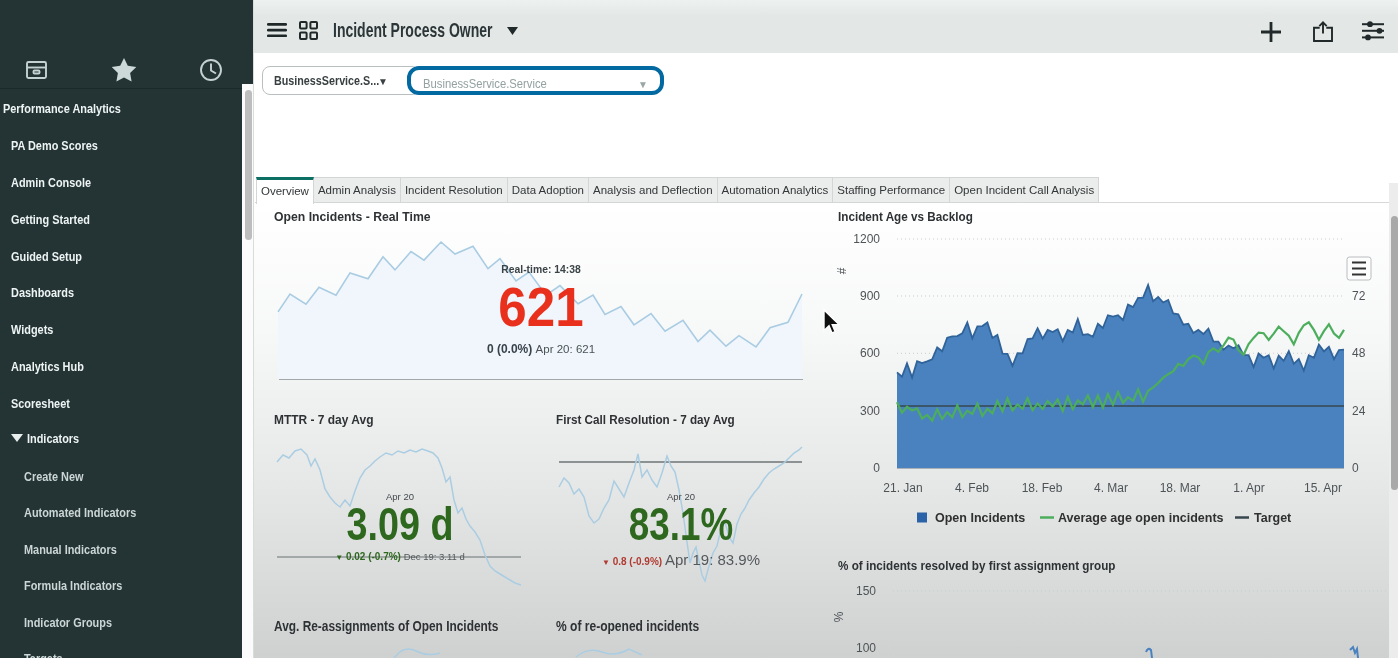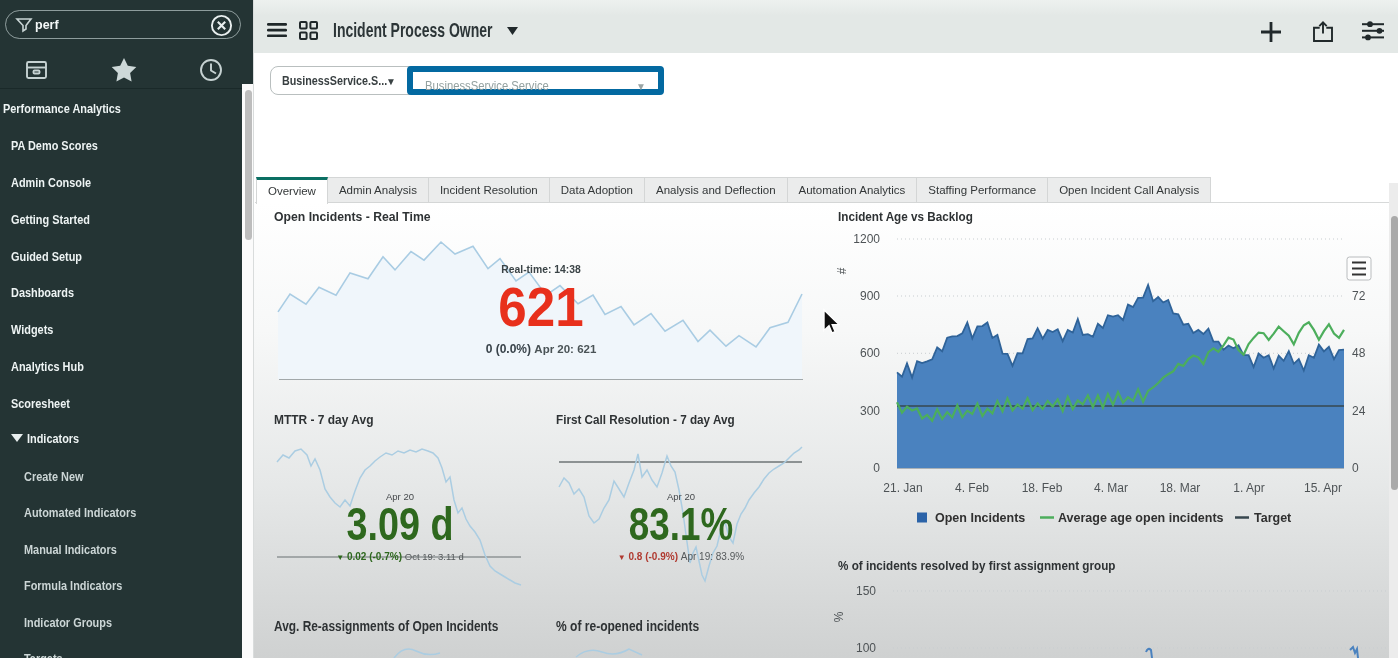--- a/index.html
+++ b/index.html
@@ -16,57 +16,47 @@
  border-radius:15px}
 .searchbox .txt{position:absolute;left:29px;top:7px;color:#f4f8f8;font-size:12.5px;font-weight:bold}
 .navitem{position:absolute;left:0;width:280px;height:37px;line-height:37px;color:#eef4f4;
  font-size:13px;font-weight:bold;white-space:nowrap;transform:scaleX(.84);transform-origin:0 50%}
 .navsub{color:#ccd6d6}
 
 #header{position:absolute;left:254px;top:0;width:1144px;height:53px;
  background:linear-gradient(#edf1ef,#e3e8e6 30%);z-index:2}
 #htitle{position:absolute;left:79px;top:19px;font-size:20px;font-weight:bold;color:#2c3537;transform:scaleX(.70);transform-origin:0 0;white-space:nowrap}
 
-.dd1{position:absolute;left:270px;top:66px;width:158px;height:29px;border:1px solid #b9bfbf;border-radius:8px;
+.dd1{position:absolute;left:262px;top:66px;width:158px;height:29px;border:1px solid #b9bfbf;border-radius:8px;
  background:#fff;z-index:2}
 .dd1 .lbl{position:absolute;left:11px;top:7px;font-size:12.5px;font-weight:bold;color:#394042;transform:scaleX(.86);transform-origin:0 0;white-space:nowrap}
-.dd2{position:absolute;left:407px;top:66px;width:257px;height:29px;border:6px solid #0369a1;border-radius:4px;
+.dd2{position:absolute;left:407px;top:66px;width:257px;height:29px;border:4px solid #0369a1;border-radius:12px;
  background:#fff;z-index:2}
 .dd2 .lbl{position:absolute;left:12px;top:7px;font-size:12.5px;color:#93a1a0;transform:scaleX(.9);transform-origin:0 0;white-space:nowrap}
 .car{position:absolute;font-size:10px;color:#3a4244;top:9px}
 
 #tabs{position:absolute;left:256px;top:177px;width:1133px;height:26px;z-index:3;font-size:11.5px;white-space:nowrap}
 #tabs .bline{position:absolute;left:-1px;top:25px;width:1134px;height:1px;background:#d7d9d9}
-.tab{position:relative;display:inline-block;vertical-align:top;height:26px;line-height:25px;padding:0 11px;
+.tab{position:relative;display:inline-block;vertical-align:top;height:26px;line-height:25px;padding:0 4px;
  color:#333738;background:#ebecec;border:1px solid #d4d6d6;border-left:none;z-index:1}
 .tab.first{border-left:1px solid #d4d6d6}
 .tab.active{background:#fff;border-top:3px solid #0b6f63;border-bottom:none;line-height:22px;z-index:2;height:27px}
 
 #content{position:absolute;left:254px;top:203px;width:1135px;height:455px;
  background:linear-gradient(#ffffff 0%,#f7f8f8 28%,#e6e8e8 62%,#cfd1d1 100%);z-index:1}
 .ctitle{position:absolute;font-size:13px;font-weight:bold;color:#2e3234;white-space:nowrap;transform:scaleX(.9);transform-origin:0 50%}
 .ov{position:absolute;text-align:center;white-space:nowrap}
 
 #rtrack{position:absolute;left:1389px;top:183px;width:9px;height:475px;background:#ececec;z-index:4}
 #rthumb{position:absolute;left:1391px;top:216px;width:7px;height:274px;background:#a9a9a9;border-radius:4px;z-index:5}
 </style>
 </head>
 <body>
 
 <div id="sidebar">
- <div class="searchbox">
-  <svg class="abs" style="left:9px;top:5px" width="18" height="18" viewBox="0 0 18 18">
-    <path d="M2 3 L16 3 L11 9.5 L11 13 L8 15 L8 9.5 Z" fill="none" stroke="#c9d5d5" stroke-width="1.6"></path>
-  </svg>
-  <span class="txt">perf</span>
-  <svg class="abs" style="right:7px;top:3px" width="23" height="23" viewBox="0 0 23 23">
-    <circle cx="11.5" cy="11.5" r="9.6" fill="none" stroke="#e9efef" stroke-width="1.9"></circle>
-    <path d="M7.8 7.8 L15.2 15.2 M15.2 7.8 L7.8 15.2" stroke="#e9efef" stroke-width="2.1"></path>
-  </svg>
- </div>
  <svg class="abs" style="left:0;top:52px" width="242" height="36" viewBox="0 0 242 36">
    <g stroke="#c6d2d2" stroke-width="1.9" fill="none">
      <rect x="27" y="10" width="19" height="16" rx="1.5"></rect>
      <path d="M27 15.5 L46 15.5"></path>
      <rect x="33.5" y="18.5" width="6" height="3" rx="1"></rect>
      <circle cx="211" cy="18" r="10"></circle>
      <path d="M211 11.5 L211 18.5 L216 21.5"></path>
    </g>
    <path d="M124 6 L127.8 13.7 L136.3 14.9 L130.1 20.9 L131.6 29.4 L124 25.4 L116.4 29.4 L117.9 20.9 L111.7 14.9 L120.2 13.7 Z" fill="#cdd8d8"></path>
  </svg>
@@ -161,36 +151,36 @@
 <div id="content">
 
  <div class="ctitle" style="left:20px;top:6px;transform:scaleX(.94)">Open Incidents - Real Time</div>
  <svg class="abs" style="left:0;top:0" width="560" height="185" viewBox="0 0 560 185">
   <path d="M24.0,108.9 L36.0,91.0 L52.0,101.2 L65.0,84.3 L82.0,92.2 L96.0,69.9 L114.0,75.8 L129.0,53.7 L141.0,66.9 L157.0,48.5 L170.0,57.1 L187.0,39.0 L201.0,51.1 L219.0,43.3 L234.0,65.6 L246.0,55.6 L262.0,77.9 L275.0,69.1 L292.0,92.2 L306.0,82.6 L324.0,100.7 L339.0,92.0 L351.0,111.4 L367.0,103.5 L380.0,121.8 L397.0,110.6 L411.0,128.3 L429.0,117.3 L444.0,138.5 L456.0,127.2 L472.0,143.2 L485.0,132.7 L502.0,144.0 L516.0,124.8 L534.0,119.3 L548.0,91.0 L548.0,176.0 L24.0,176.0 Z" fill="#f0f6fb"></path>
   <path d="M24.0,108.9 L36.0,91.0 L52.0,101.2 L65.0,84.3 L82.0,92.2 L96.0,69.9 L114.0,75.8 L129.0,53.7 L141.0,66.9 L157.0,48.5 L170.0,57.1 L187.0,39.0 L201.0,51.1 L219.0,43.3 L234.0,65.6 L246.0,55.6 L262.0,77.9 L275.0,69.1 L292.0,92.2 L306.0,82.6 L324.0,100.7 L339.0,92.0 L351.0,111.4 L367.0,103.5 L380.0,121.8 L397.0,110.6 L411.0,128.3 L429.0,117.3 L444.0,138.5 L456.0,127.2 L472.0,143.2 L485.0,132.7 L502.0,144.0 L516.0,124.8 L534.0,119.3 L548.0,91.0" fill="none" stroke="#a9cce3" stroke-width="1.6"></path>
   <path d="M25,176.5 L549,176.5" stroke="#a2a8aa" stroke-width="1.2"></path>
  </svg>
  <div class="ov" style="left:187px;top:60px;width:200px;font-size:11.5px;font-weight:bold;color:#3a4346;transform:scaleX(.9)">Real-time: 14:38</div>
  <div class="ov" style="left:187px;top:76px;width:200px;font-size:55px;font-weight:bold;color:#e8301c;line-height:56px;transform:scaleX(.93)">621</div>
- <div class="ov" style="left:157px;top:139px;width:260px;font-size:12px;font-weight:bold;color:#39434a">0 (0.0%) <span style="font-size:11.5px;font-weight:bold;color:#4a5356">Apr 20: 621</span></div>
+ <div class="ov" style="left:157px;top:139px;width:260px;font-size:12px;font-weight:bold;color:#39434a">0 (0.0%) <span style="font-size:11.5px;font-weight:normal;color:#4a5356">Apr 20: 621</span></div>
 
  <div class="ctitle" style="left:20px;top:209px;transform:scaleX(.92)">MTTR - 7 day Avg</div>
  <div class="ctitle" style="left:302px;top:209px">First Call Resolution - 7 day Avg</div>
  <svg class="abs" style="left:0;top:203px" width="560" height="195" viewBox="0 0 560 195">
   <path d="M23,354 L267,354" stroke="#8f9496" stroke-width="1.3" transform="translate(0,-203)"></path>
   <path d="M305,259 L548,259" stroke="#6e7476" stroke-width="1.3" transform="translate(0,-203)"></path>
   <path d="M23.0,259.0 L29.0,252.0 L35.0,255.0 L41.0,248.0 L47.0,246.0 L53.0,252.0 L57.0,263.0 L61.0,256.0 L66.0,267.0 L71.0,286.0 L76.0,294.0 L81.0,300.0 L86.0,304.0 L91.0,297.0 L96.0,303.0 L101.0,288.0 L106.0,275.0 L111.0,267.0 L116.0,263.0 L121.0,258.0 L126.0,254.0 L132.0,250.0 L138.0,252.0 L144.0,248.0 L150.0,250.0 L156.0,247.0 L162.0,249.0 L168.0,246.0 L174.0,248.0 L179.0,250.0 L184.0,255.0 L188.0,265.0 L192.0,279.0 L196.0,274.0 L200.0,297.0 L204.0,310.0 L208.0,305.0 L212.0,316.0 L216.0,323.0 L221.0,329.0 L226.0,337.0 L231.0,352.0 L236.0,363.0 L241.0,368.0 L246.0,371.0 L251.0,374.0 L256.0,377.0 L261.0,380.0 L267.0,382.0" fill="none" stroke="#abcde2" stroke-width="1.5" transform="translate(0,-203)"></path>
   <path d="M305.0,284.0 L310.0,275.0 L315.0,280.0 L320.0,291.0 L325.0,286.0 L330.0,294.0 L335.0,313.0 L340.0,320.0 L345.0,316.0 L350.0,305.0 L355.0,297.0 L360.0,278.0 L365.0,286.0 L370.0,294.0 L375.0,280.0 L380.0,267.0 L384.0,251.0 L388.0,274.0 L393.0,267.0 L398.0,277.0 L403.0,284.0 L408.0,270.0 L413.0,253.0 L417.0,263.0 L421.0,269.0 L425.0,287.0 L429.0,310.0 L433.0,339.0 L436.0,360.0 L439.0,350.0 L442.0,344.0 L445.0,358.0 L448.0,372.0 L451.0,378.0 L455.0,363.0 L459.0,350.0 L463.0,343.0 L467.0,326.0 L471.0,319.0 L475.0,334.0 L479.0,340.0 L483.0,321.0 L487.0,311.0 L491.0,305.0 L495.0,297.0 L500.0,290.0 L505.0,284.0 L510.0,276.0 L515.0,270.0 L520.0,266.0 L525.0,263.0 L530.0,260.0 L535.0,255.0 L540.0,250.0 L545.0,247.0 L548.0,244.0" fill="none" stroke="#abcde2" stroke-width="1.5" transform="translate(0,-203)"></path>
  </svg>
  <div class="ov" style="left:96px;top:288px;width:100px;font-size:9.5px;color:#45494c">Apr 20</div>
  <div class="ov" style="left:46px;top:296px;width:200px;font-size:46px;font-weight:bold;color:#2e681e;line-height:50px;transform:scaleX(.82)">3.09 d</div>
- <div class="ov" style="left:26px;top:348px;width:240px;font-size:10px;font-weight:bold;color:#2e681e"><span style="font-size:8px">▼</span> 0.02 (-0.7%) <span style="font-size:9.5px;font-weight:normal;color:#54585a">Oct 19: 3.11 d</span></div>
+ <div class="ov" style="left:26px;top:348px;width:240px;font-size:10px;font-weight:bold;color:#2e681e"><span style="font-size:8px">▼</span> 0.02 (-0.7%) <span style="font-size:9.5px;font-weight:normal;color:#54585a">Dec 19: 3.11 d</span></div>
  <div class="ov" style="left:377px;top:288px;width:100px;font-size:9.5px;color:#45494c">Apr 20</div>
  <div class="ov" style="left:327px;top:296px;width:200px;font-size:46px;font-weight:bold;color:#2e681e;line-height:50px;transform:scaleX(.80)">83.1%</div>
- <div class="ov" style="left:307px;top:348px;width:240px;font-size:10px;font-weight:bold;color:#b03a30"><span style="font-size:8px">▼</span> 0.8 (-0.9%) <span style="font-size:10px;font-weight:normal;color:#54585a">Apr 19: 83.9%</span></div>
+ <div class="ov" style="left:307px;top:348px;width:240px;font-size:10px;font-weight:bold;color:#b03a30"><span style="font-size:8px">▼</span> 0.8 (-0.9%) <span style="font-size:15px;font-weight:normal;color:#54585a">Apr 19: 83.9%</span></div>
 
  <div class="ctitle" style="left:20px;top:415px;transform:scaleX(.85);font-size:14px">Avg. Re-assignments of Open Incidents</div>
  <div class="ctitle" style="left:302px;top:415px;transform:scaleX(.86);font-size:14px">% of re-opened incidents</div>
  <svg class="abs" style="left:0;top:440px" width="560" height="15" viewBox="0 0 560 15">
   <path d="M140,15 Q150,2 162,8 T186,10" fill="none" stroke="#abcde2" stroke-width="1.5"></path>
   <path d="M322,14 Q334,4 348,9 T375,6 L388,12" fill="none" stroke="#abcde2" stroke-width="1.5"></path>
  </svg>
 
  <div class="ctitle" style="left:584px;top:6px">Incident Age vs Backlog</div>
  <svg class="abs" style="left:576px;top:0" width="559" height="455" viewBox="0 0 559 455">

